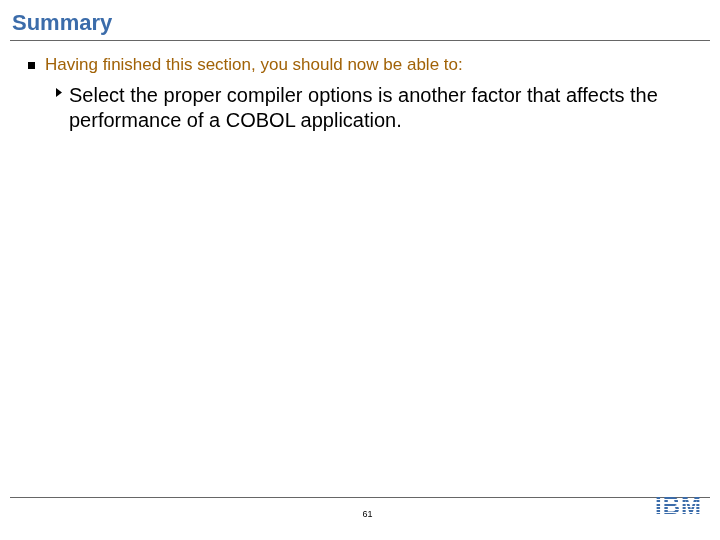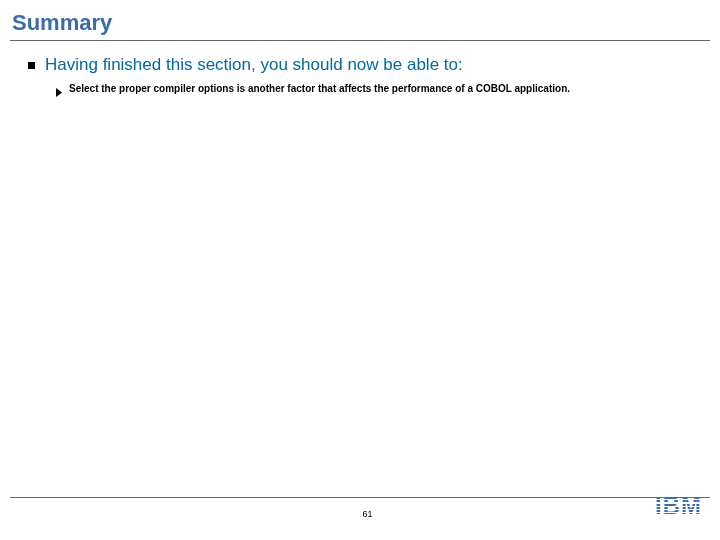--- a/index.html
+++ b/index.html
@@ -22,38 +22,38 @@
     border-top: 1px solid #666;
     margin: 0 10px 0 10px;
   }
   .content {
     padding: 14px 20px 0 20px;
   }
   .level1 {
     display: flex;
     align-items: flex-start;
     font-size: 17px;
-    color: #0369a1;
+    color: #a16207;
     margin-bottom: 8px;
     padding-left: 8px;
   }
   .sq-bullet {
     display: inline-block;
     width: 7px;
     height: 7px;
     background: #000;
     margin-right: 10px;
     margin-top: 7px;
     flex-shrink: 0;
   }
   .level2 {
     display: flex;
     align-items: flex-start;
-    font-size: 10px;
-    font-weight: bold;
+    font-size: 20px;
+    font-weight: normal;
     color: #000;
     padding-left: 36px;
     line-height: 1.25;
   }
   .arrow-bullet {
     display: inline-block;
     flex-shrink: 0;
     margin-right: 4px;
     margin-top: 5px;
   }

